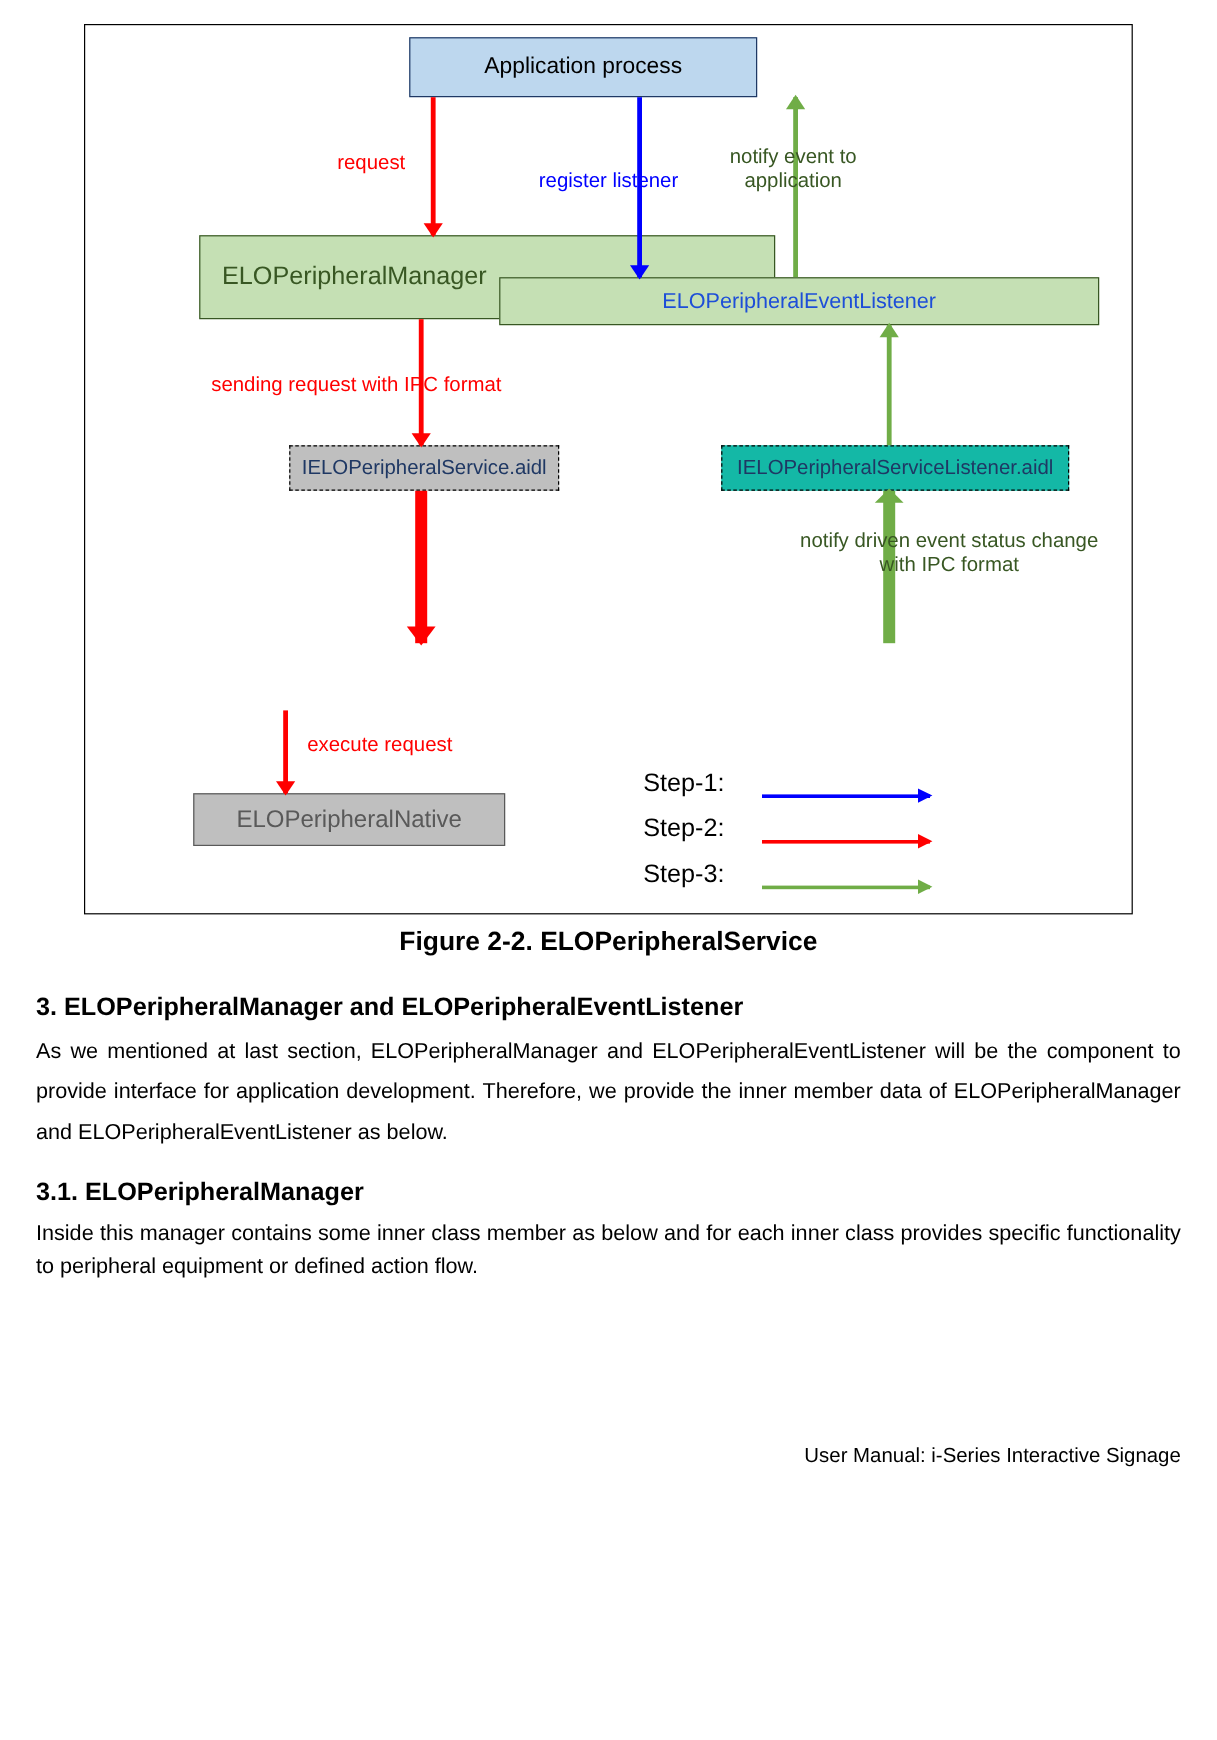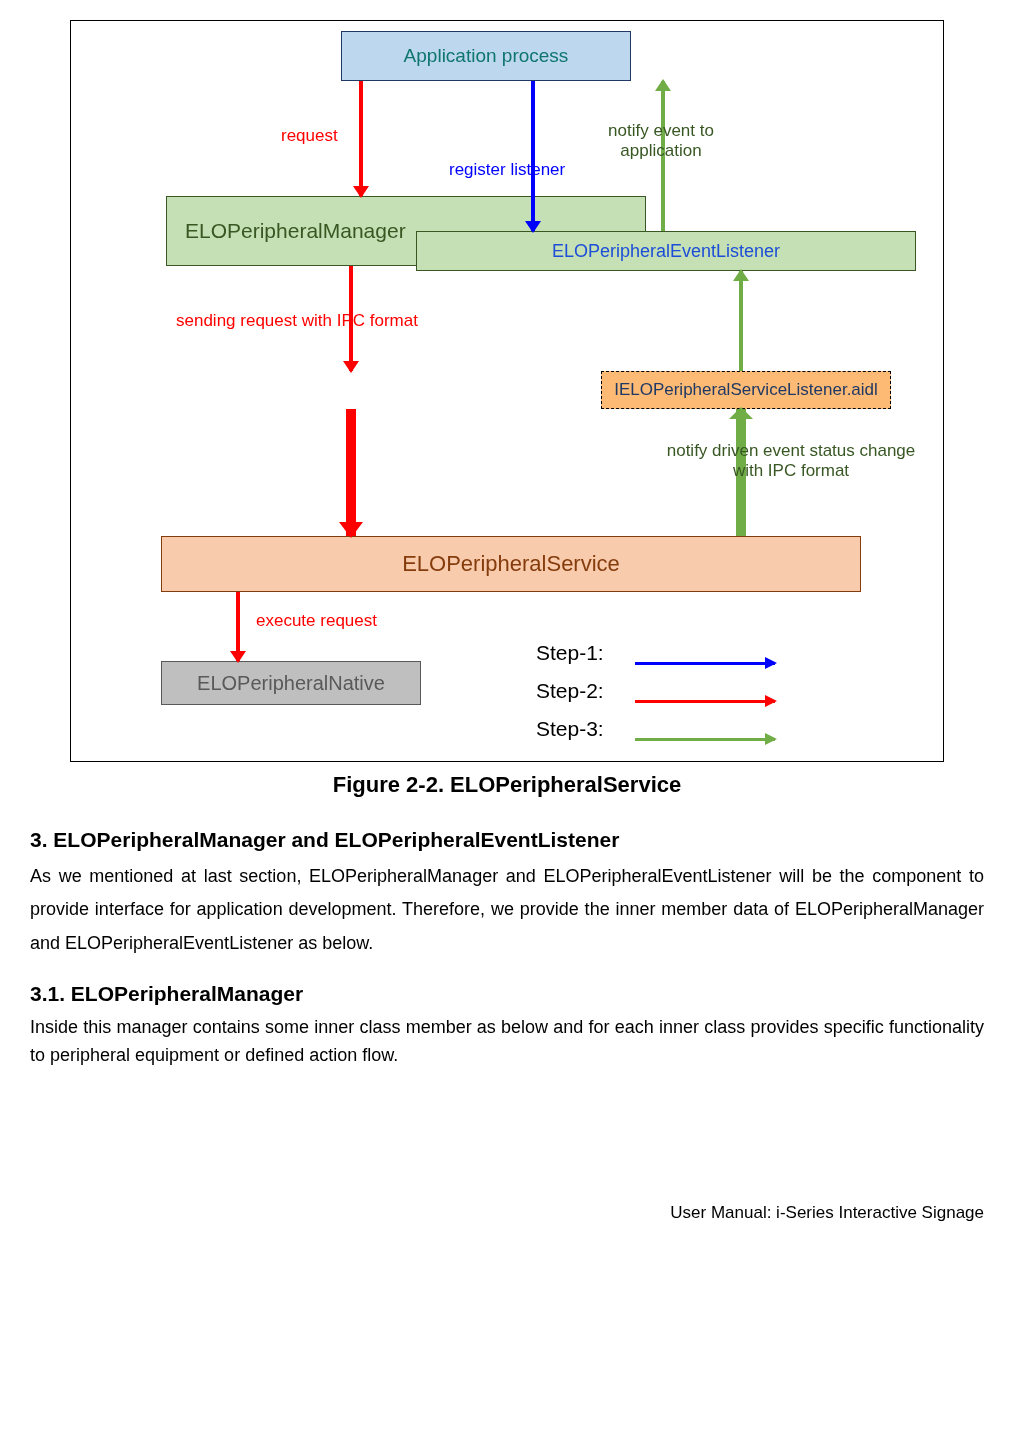--- a/index.html
+++ b/index.html
@@ -21,36 +21,36 @@
   .box {
     position: absolute;
     border: 1px solid #000;
     text-align: center;
     display: flex;
     align-items: center;
     justify-content: center;
     font-size: 19px;
     box-sizing: border-box;
   }
-  .box-app        { left: 270px; top: 10px;  width: 290px; height: 50px; background:#bdd7ee; border-color:#1f3864; color:#0f766e; }
+  .box-app        { left: 270px; top: 10px;  width: 290px; height: 50px; background:#bdd7ee; border-color:#1f3864; color:#000000; }
   .box-pm         { left: 95px;  top: 175px; width: 480px; height: 70px; background:#c5e0b4; border-color:#385723; color:#385723; font-size:21px; justify-content:flex-start; padding-left:18px; }
   .box-pm-inner   { left: 345px; top: 210px; width: 500px; height: 40px; background:#c5e0b4; border-color:#385723; color:#1d4ed8; font-size:18px; }
   .box-aidl1      { left: 170px; top: 350px; width: 225px; height: 38px; background:#bfbfbf; border:1px dashed #000; color:#1f3864; font-size:17px; }
-  .box-aidl2      { left: 530px; top: 350px; width: 290px; height: 38px; background:#fdba74; border:1px dashed #000; color:#1f3864; font-size:17px; }
+  .box-aidl2      { left: 530px; top: 350px; width: 290px; height: 38px; background:#14b8a6; border:1px dashed #000; color:#1f3864; font-size:17px; }
   .box-service    { left: 90px;  top: 515px; width: 700px; height: 56px; background:#f8cbad; border-color:#843c0c; color:#843c0c; font-size:22px; }
   .box-native     { left: 90px;  top: 640px; width: 260px; height: 44px; background:#bfbfbf; border-color:#595959; color:#595959; font-size:20px; }
 
   .arrow-label {
     position: absolute;
     font-size: 17px;
     text-align: center;
     line-height: 1.2;
   }
   .lbl-request   { left: 210px; top: 105px; color:#ff0000; }
-  .lbl-register  { left: 378px; top: 120px; color:#0000ff;margin-top:19px; }
+  .lbl-register  { left: 378px; top: 120px; color:#0000ff; }
   .lbl-notify-ev { left: 520px; top: 100px; color:#385723; width:140px; }
   .lbl-sending   { left: 105px; top: 290px; color:#ff0000; }
   .lbl-notify-dr { left: 590px; top: 420px; color:#385723; width:260px; }
   .lbl-execute   { left: 185px; top: 590px; color:#ff0000; }
 
   .legend {
     position: absolute;
     left: 465px; top: 620px; width: 350px;
     font-size: 21px;
   }
@@ -118,22 +118,22 @@
   }
 </style>
 </head>
 <body>
 
 <div class="diagram-frame">
 
   <div class="box box-app">Application process</div>
   <div class="box box-pm">ELOPeripheralManager</div>
   <div class="box box-pm-inner">ELOPeripheralEventListener</div>
+  <div class="box box-aidl1">IELOPeripheralService.aidl</div>
   <div class="box box-aidl2">IELOPeripheralServiceListener.aidl</div>
-  <div class="box box-service">ELOPeripheralService</div>
   <div class="box box-native">ELOPeripheralNative</div>
 
   <div class="arrow v-arrow a1"></div>
   <div class="arrow v-arrow a2"></div>
   <div class="arrow v-arrow up a3"></div>
   <div class="arrow v-arrow a4"></div>
   <div class="arrow v-arrow thick a5"></div>
   <div class="arrow v-arrow thick up a6"></div>
   <div class="arrow v-arrow up a7"></div>
   <div class="arrow v-arrow a8"></div>

